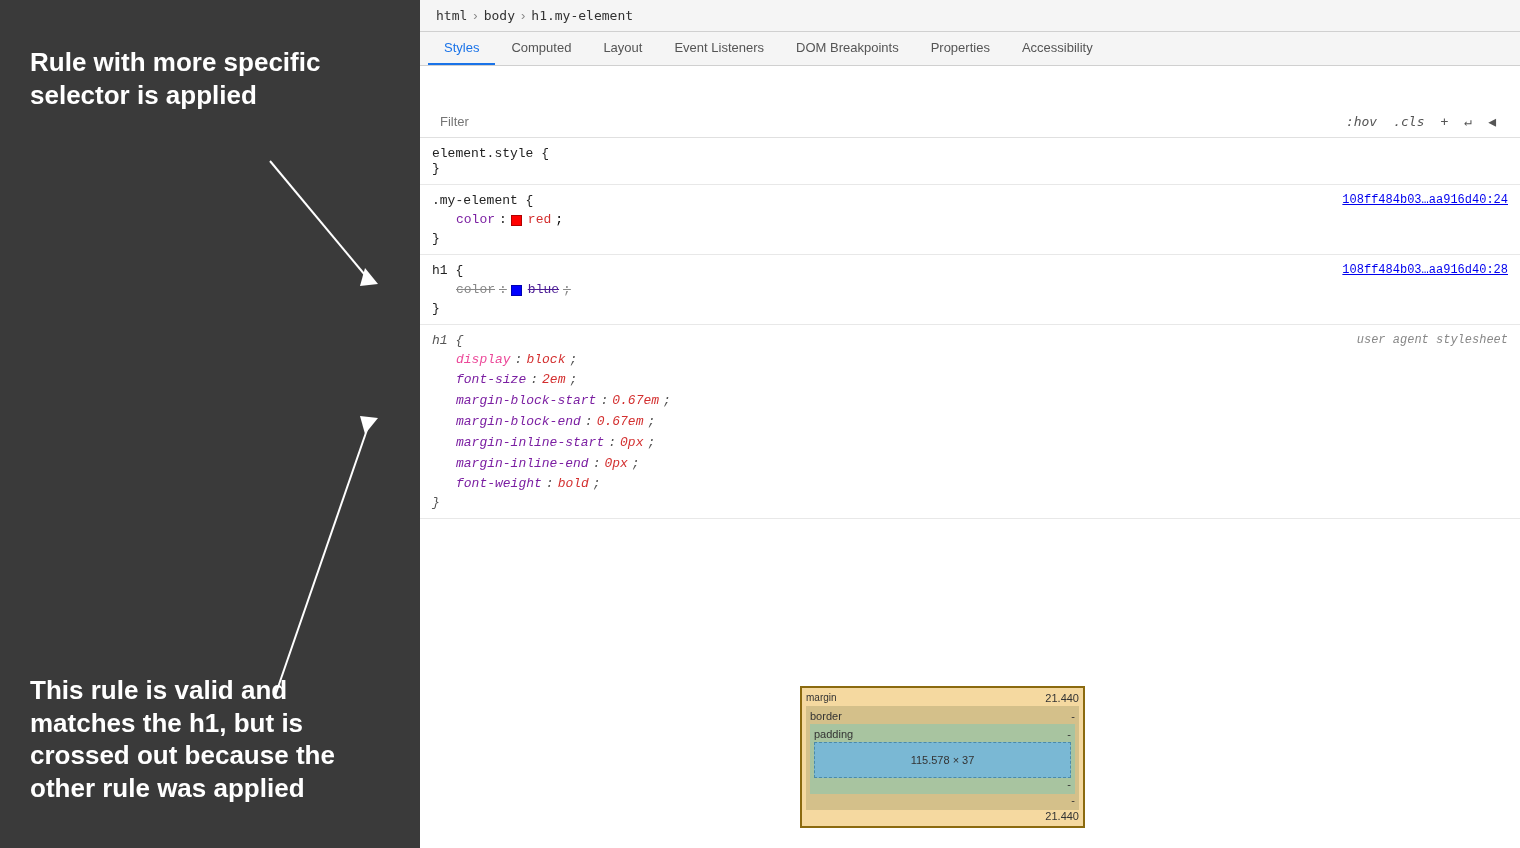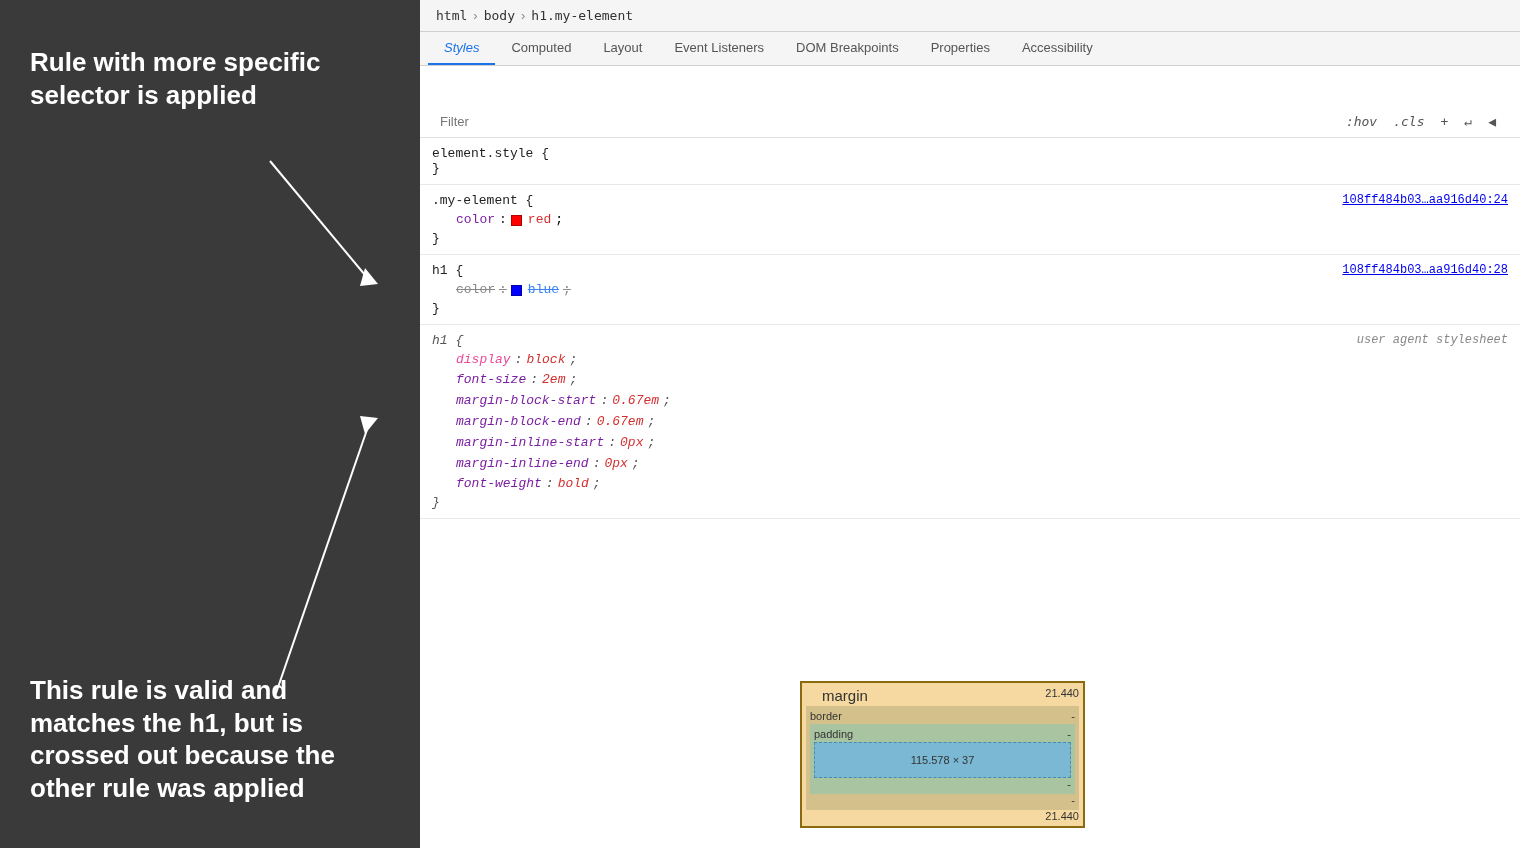--- a/index.html
+++ b/index.html
@@ -112,21 +112,20 @@
       cursor: pointer;
       border-bottom: 2px solid transparent;
       white-space: nowrap;
       display: flex;
       align-items: center;
     }
 
     .tab.active {
       color: #1a73e8;
       border-bottom: 2px solid #1a73e8;
-      font-style: italic;
     }
 
     
     .filter-bar {
       background: #ffffff;
       border-bottom: 1px solid #e0e0e0;
       padding: 6px 20px;
       display: flex;
       align-items: center;
       justify-content: space-between;
@@ -343,21 +342,21 @@
 
     <div class="style-block" style="background:#fff;">
       <div class="style-block-header">
         <span class="selector">h1 {</span>
         <span class="rule-source">108ff484b03…aa916d40:28</span>
       </div>
       <div class="css-property strikethrough">
         <span class="prop-name" style="text-decoration:line-through; color:#888;">color</span>
         <span class="prop-colon" style="color:#888;">:</span>
         <span class="color-swatch" style="background: #0000ff;"></span>
-        <span class="prop-value" style="text-decoration:line-through; color:#3b82f6;">blue</span>
+        <span class="prop-value" style="text-decoration:line-through; color:#4c1d95;">blue</span>
         <span style="color:#888;">;</span>
       </div>
       <div>
           <span class="closing-brace">}</span>
         </div>
     </div>
 
     <div class="style-block ua-block" style="background:#fff;">
       <div class="style-block-header">
         <span class="selector" style="font-style:italic; color:#555;">h1 {</span>
@@ -412,21 +411,21 @@
 
   </div>
 
 </div>
 
 <div class="box-model-area">
   <div class="box-model-container">
 
     <div style="background:#f5d9a0; padding: 4px;">
       <div style="display:flex; justify-content:space-between; align-items:flex-start;">
-        <span style="font-size:15px; color:#333;margin-left:16px;">margin</span>
+        <span style="font-size:10px; color:#333;">margin</span>
         <span style="font-size:11px; color:#333;">21.440</span>
       </div>
 
       <div style="background:#d4c08a; padding: 4px; margin-top: 2px;">
         <div style="display:flex; justify-content:space-between;">
           <span style="font-size:11px; color:#333;">border</span>
           <span style="font-size:11px; color:#333;">-</span>
         </div>
 
         <div style="background:#a8c4a0; padding: 4px; margin-top: 2px;">

